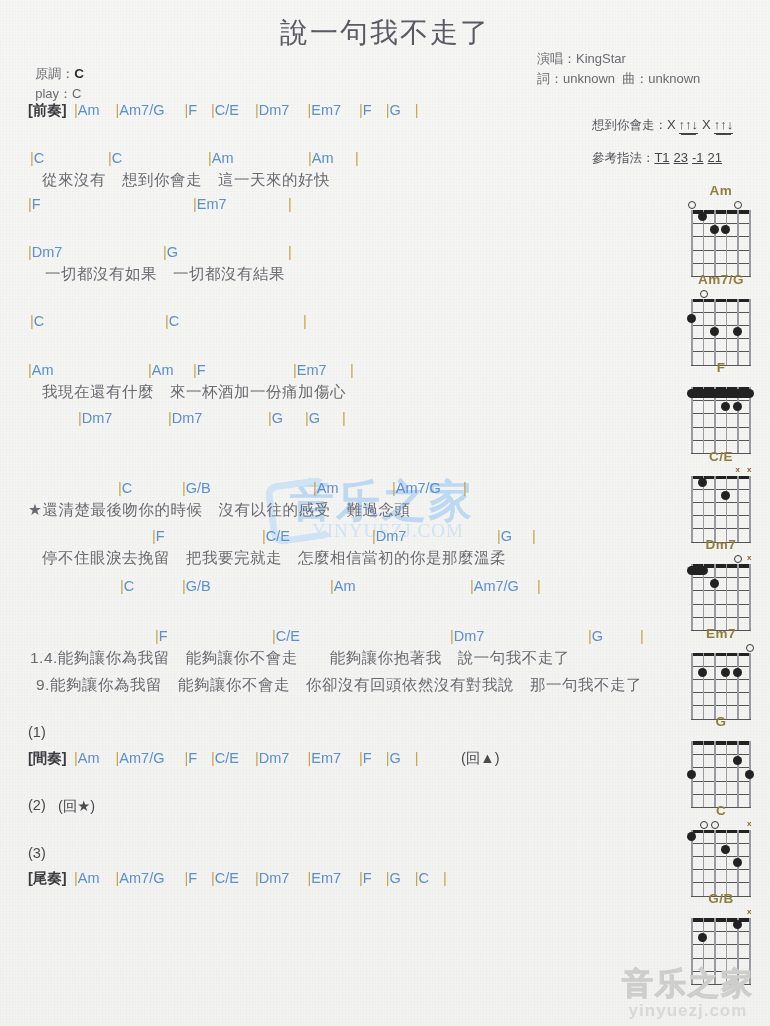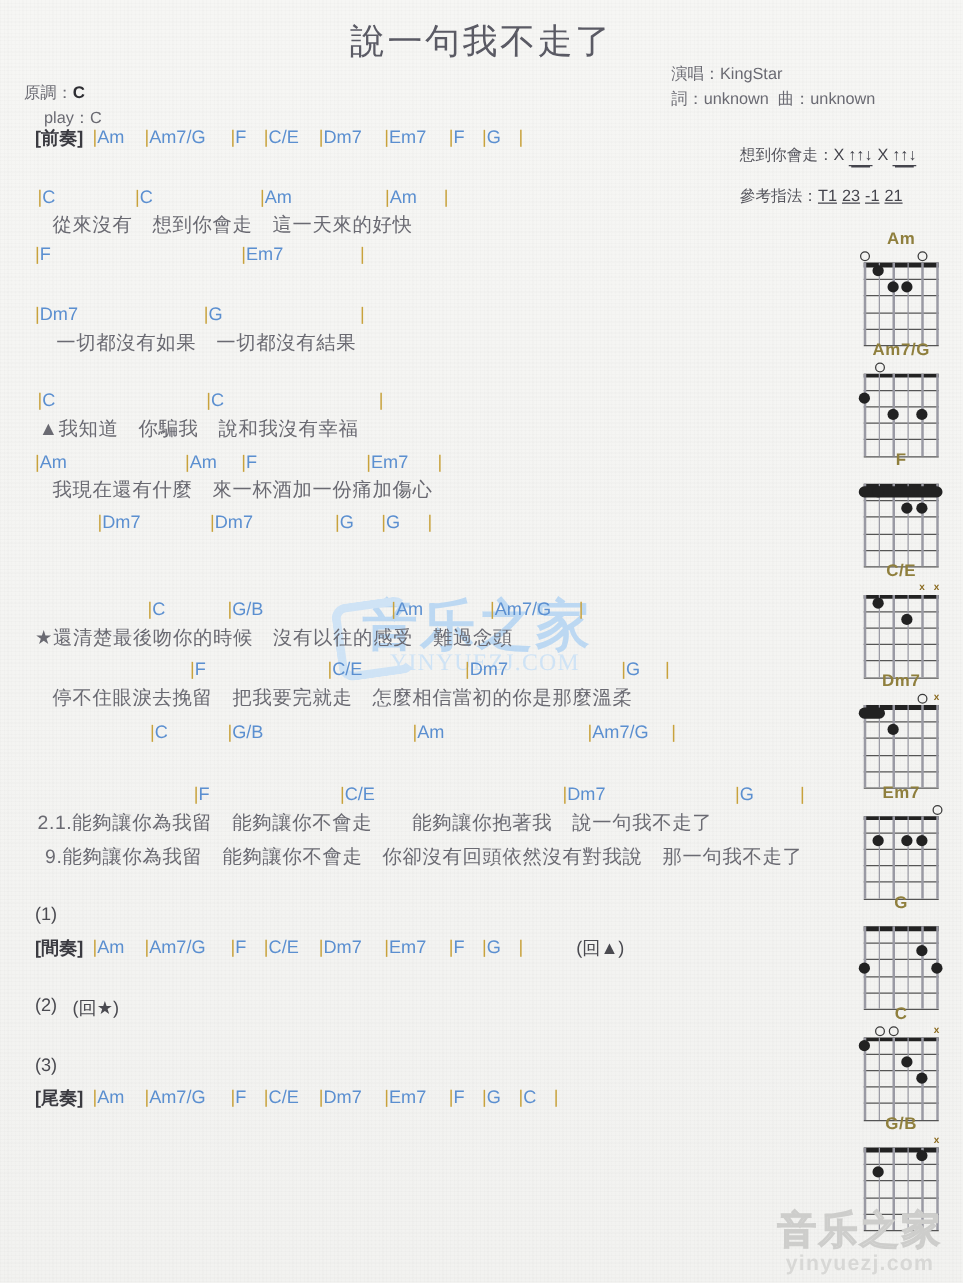--- a/index.html
+++ b/index.html
@@ -101,21 +101,21 @@
 <div id="sheet"></div>
 
 <div class="wm-center">
   <div class="wmmark"></div>
   <div class="wmtext">音乐之家</div>
   <div class="wmsub">YINYUEZJ.COM</div>
 </div>
 
 <div class="title">說一句我不走了</div>
 
-<div class="abs meta" style="left:12px;top:50px;">
+<div class="abs meta" style="left:28px;top:50px;">
   <span>原調：</span><b>C</b>
 </div>
 <div class="abs meta" style="left:28px;top:70px;">
   <span>play：</span><span>C</span>
 </div>
 <div class="abs meta" style="left:537px;top:50px;">演唱：KingStar</div>
 <div class="abs meta" style="left:537px;top:70px;">詞：unknown  曲：unknown</div>
 
 <div class="abs" style="left:583px;top:97px;">
   <span class="nota-label">想到你會走：</span><span class="notation">X</span><span class="notation u2" style="margin-left:3px;">↑↑↓</span><span class="notation" style="margin-left:4px;">X</span><span class="notation u2" style="margin-left:3px;">↑↑↓</span>
@@ -138,21 +138,20 @@
     <div class="abs chord" style="left: 28px; top: 196px;"><span class="bar">|</span><span>F</span></div>
     <div class="abs chord" style="left: 193px; top: 196px;"><span class="bar">|</span><span>Em7</span></div>
     <div class="abs chord" style="left: 288px; top: 196px;"><span class="bar">|</span></div>
     <div class="abs chord" style="left: 28px; top: 244px;"><span class="bar">|</span><span>Dm7</span></div>
     <div class="abs chord" style="left: 163px; top: 244px;"><span class="bar">|</span><span>G</span></div>
     <div class="abs chord" style="left: 288px; top: 244px;"><span class="bar">|</span></div>
     <div class="abs lyr" style="left: 45px; top: 264px;">一切都沒有如果　一切都沒有結果</div>
     <div class="abs chord" style="left: 30px; top: 313px;"><span class="bar">|</span><span>C</span></div>
     <div class="abs chord" style="left: 165px; top: 313px;"><span class="bar">|</span><span>C</span></div>
     <div class="abs chord" style="left: 303px; top: 313px;"><span class="bar">|</span></div>
-    <div class="abs lyr" style="left: 31px; top: 333px;">▲我知道　你騙我　說和我沒有幸福</div>
     <div class="abs chord" style="left: 28px; top: 362px;"><span class="bar">|</span><span>Am</span></div>
     <div class="abs chord" style="left: 148px; top: 362px;"><span class="bar">|</span><span>Am</span></div>
     <div class="abs chord" style="left: 193px; top: 362px;"><span class="bar">|</span><span>F</span></div>
     <div class="abs chord" style="left: 293px; top: 362px;"><span class="bar">|</span><span>Em7</span></div>
     <div class="abs chord" style="left: 350px; top: 362px;"><span class="bar">|</span></div>
     <div class="abs lyr" style="left: 42px; top: 382px;">我現在還有什麼　來一杯酒加一份痛加傷心</div>
     <div class="abs chord" style="left: 78px; top: 410px;"><span class="bar">|</span><span>Dm7</span></div>
     <div class="abs chord" style="left: 168px; top: 410px;"><span class="bar">|</span><span>Dm7</span></div>
     <div class="abs chord" style="left: 268px; top: 410px;"><span class="bar">|</span><span>G</span></div>
     <div class="abs chord" style="left: 305px; top: 410px;"><span class="bar">|</span><span>G</span></div>
@@ -172,21 +171,21 @@
     <div class="abs chord" style="left: 120px; top: 578px;"><span class="bar">|</span><span>C</span></div>
     <div class="abs chord" style="left: 182px; top: 578px;"><span class="bar">|</span><span>G/B</span></div>
     <div class="abs chord" style="left: 330px; top: 578px;"><span class="bar">|</span><span>Am</span></div>
     <div class="abs chord" style="left: 470px; top: 578px;"><span class="bar">|</span><span>Am7/G</span></div>
     <div class="abs chord" style="left: 537px; top: 578px;"><span class="bar">|</span></div>
     <div class="abs chord" style="left: 155px; top: 628px;"><span class="bar">|</span><span>F</span></div>
     <div class="abs chord" style="left: 272px; top: 628px;"><span class="bar">|</span><span>C/E</span></div>
     <div class="abs chord" style="left: 450px; top: 628px;"><span class="bar">|</span><span>Dm7</span></div>
     <div class="abs chord" style="left: 588px; top: 628px;"><span class="bar">|</span><span>G</span></div>
     <div class="abs chord" style="left: 640px; top: 628px;"><span class="bar">|</span></div>
-    <div class="abs lyr" style="left: 30px; top: 648px;">2.1.能夠讓你為我留　能夠讓你不會走　　能夠讓你抱著我　說一句我不走了</div>
+    <div class="abs lyr" style="left: 30px; top: 648px;">1.4.能夠讓你為我留　能夠讓你不會走　　能夠讓你抱著我　說一句我不走了</div>
     <div class="abs lyr" style="left: 36px; top: 675px;">9.能夠讓你為我留　能夠讓你不會走　你卻沒有回頭依然沒有對我說　那一句我不走了</div>
   </div>
 
 <div class="abs mark" style="left:28px;top:724px;">(1)</div>
 <div class="abs sec" style="left:28px;top:749px;">[間奏]</div>
 <div class="abs" id="interlude-row" style="left:74px;top:749px;"><span class="chord" style="margin-left: 0px;"><span class="bar">|</span><span>Am</span></span><span class="chord" style="margin-left: 16px;"><span class="bar">|</span><span>Am7/G</span></span><span class="chord" style="margin-left: 20px;"><span class="bar">|</span><span>F</span></span><span class="chord" style="margin-left: 14px;"><span class="bar">|</span><span>C/E</span></span><span class="chord" style="margin-left: 16px;"><span class="bar">|</span><span>Dm7</span></span><span class="chord" style="margin-left: 18px;"><span class="bar">|</span><span>Em7</span></span><span class="chord" style="margin-left: 18px;"><span class="bar">|</span><span>F</span></span><span class="chord" style="margin-left: 14px;"><span class="bar">|</span><span>G</span></span><span class="chord" style="margin-left: 14px;"><span class="bar">|</span></span></div>
 <div class="abs mark" style="left:461px;top:749px;">(回▲)</div>
 
 <div class="abs mark" style="left:28px;top:797px;">(2)</div>
 <div class="abs mark" style="left:58px;top:797px;">(回★)</div>

